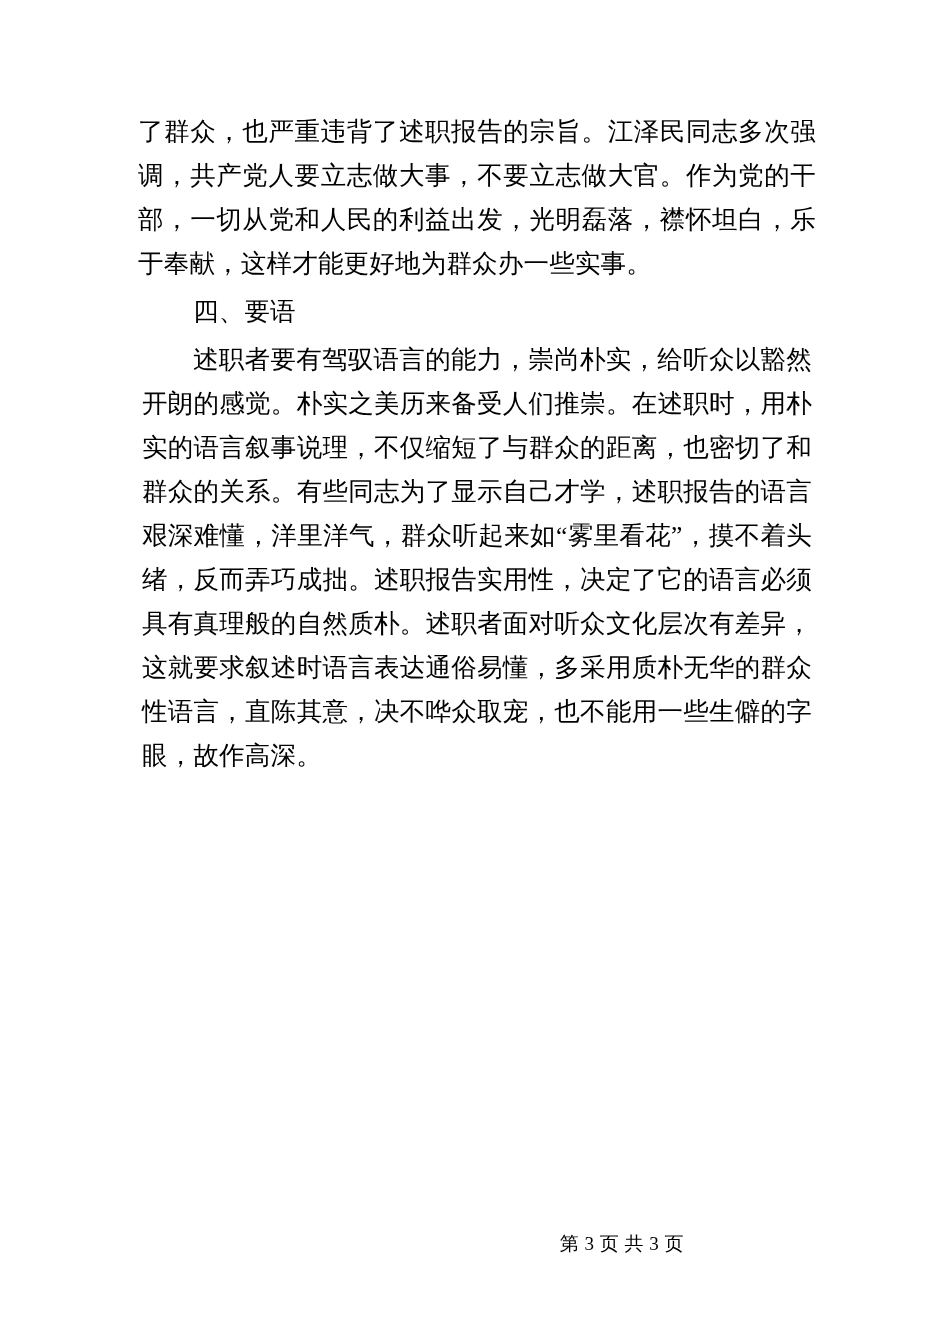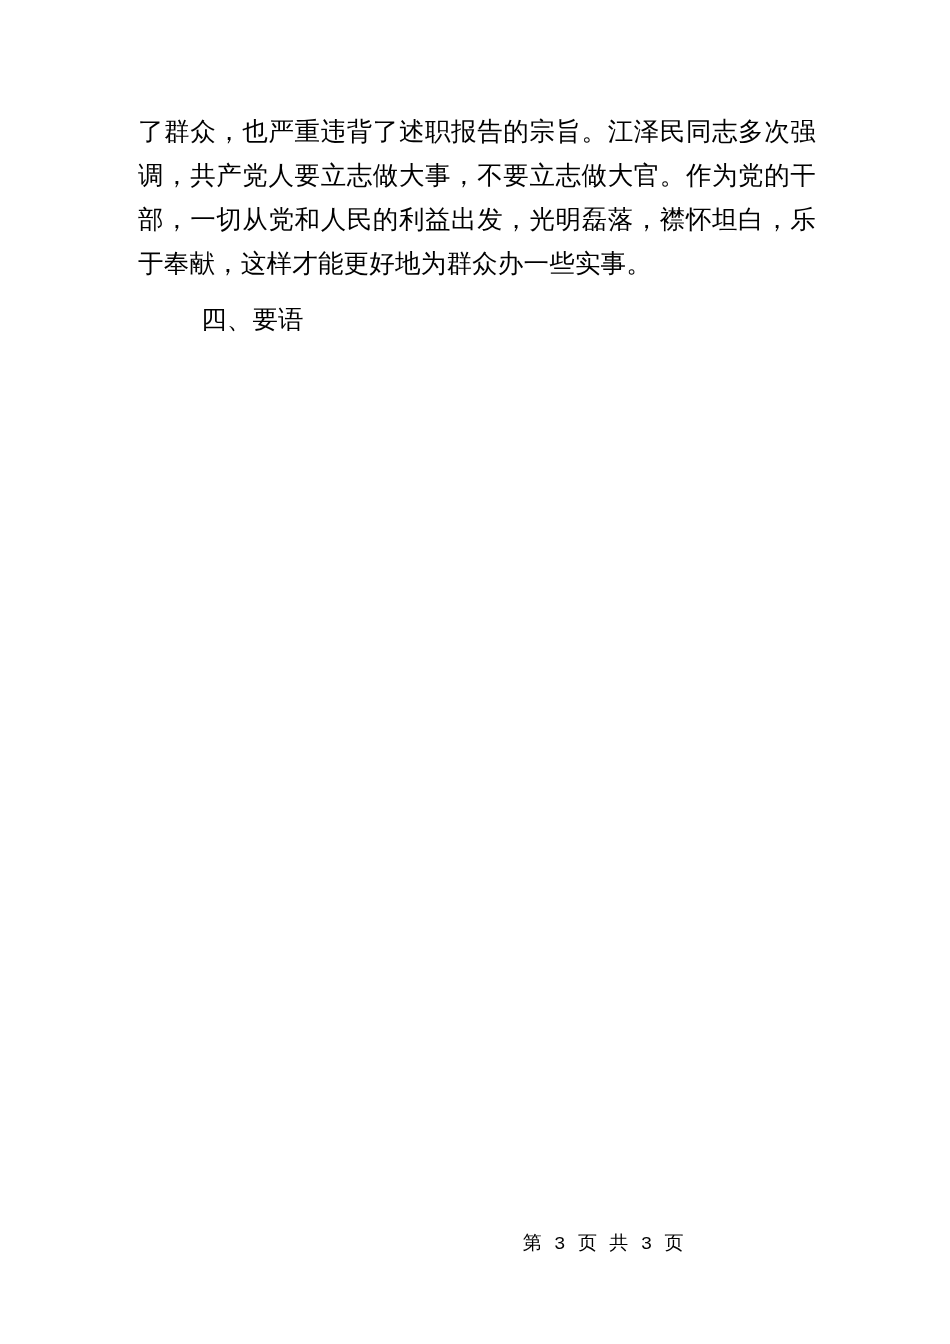--- a/index.html
+++ b/index.html
@@ -30,36 +30,36 @@
     line-height: 44px;
     text-align: justify;
     text-justify: inter-ideograph;
     letter-spacing: 0.2px;
   }
   .para {
     margin: 0;
     text-indent: 0;
   }
   .para-indent {
-    margin: 12px;
+    margin: 4px;
     text-indent: 2em;
   }
   .footer {
     position: absolute;
     right: 138px;
     bottom: 88px;
     font-size: 19px;
     line-height: 24px;
     color: #000000;
     letter-spacing: 0.5px;
-    font-family: Liberation Mono, monospace;
   }
 </style>
 </head>
 <body>
 
 <div class="page">
   <div class="doc-body">
     <p class="para">了群众，也严重违背了述职报告的宗旨。江泽民同志多次强调，共产党人要立志做大事，不要立志做大官。作为党的干部，一切从党和人民的利益出发，光明磊落，襟怀坦白，乐于奉献，这样才能更好地为群众办一些实事。</p>
     <p class="para-indent">四、要语</p>
+    <p class="para-indent">述职者要有驾驭语言的能力，崇尚朴实，给听众以豁然开朗的感觉。朴实之美历来备受人们推崇。在述职时，用朴实的语言叙事说理，不仅缩短了与群众的距离，也密切了和群众的关系。有些同志为了显示自己才学，述职报告的语言艰深难懂，洋里洋气，群众听起来如“雾里看花”，摸不着头绪，反而弄巧成拙。述职报告实用性，决定了它的语言必须具有真理般的自然质朴。述职者面对听众文化层次有差异，这就要求叙述时语言表达通俗易懂，多采用质朴无华的群众性语言，直陈其意，决不哗众取宠，也不能用一些生僻的字眼，故作高深。</p>
   </div>
   <div class="footer">第 3 页 共 3 页</div>
 </div>
 
 </body></html>

